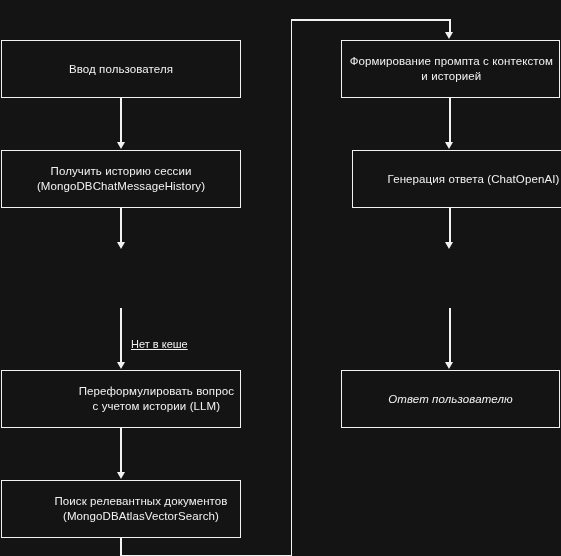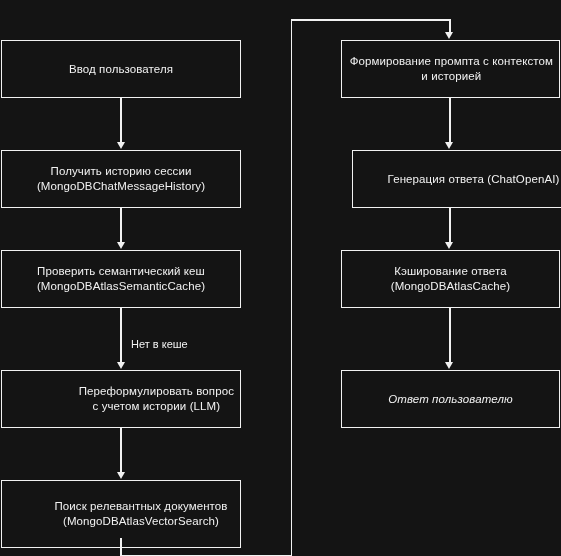--- a/index.html
+++ b/index.html
@@ -49,64 +49,57 @@
     border-right: 4.5px solid transparent;
     border-top: 7px solid #f2f2f2;
   }
   .edge-label {
     position: absolute;
     color: #f2f2f2;
     font-size: 11px;
     line-height: 13px;
     font-family: "Liberation Sans", sans-serif;
     white-space: nowrap;
+    text-decoration: underline;
   }
 </style>
 </head>
 <body>
 
 <div id="canvas">
 
   <div class="node" style="left:1px; top:28px; width:240px; height:58px;">
     <span class="node-label">Ввод пользователя</span>
   </div>
 
   <div class="node" style="left:1px; top:138px; width:240px; height:58px;align-items:center;">
     <span class="node-label">Получить историю сессии
 (MongoDBChatMessageHistory)</span>
   </div>
 
-  <div class="node" style="left:1px; top:238px; width:240px; height:58px;">
-    <span class="node-label">Проверить семантический кеш
-(MongoDBAtlasSemanticCache)</span>
-  </div>
 
   <div class="node" style="left:1px; top:358px; width:240px; height:58px;justify-content:flex-end;">
     <span class="node-label">Переформулировать вопрос
 с учетом истории (LLM)</span>
   </div>
 
-  <div class="node" style="left:1px; top:468px; width:240px; height:68px;padding-left:40px;">
+  <div class="node" style="left:1px; top:468px; width:240px; height:58px;padding-left:40px;">
     <span class="node-label">Поиск релевантных документов
 (MongoDBAtlasVectorSearch)</span>
   </div>
 
   <div class="node" style="left:341px; top:28px; width:219px; height:58px;justify-content:flex-end;">
     <span class="node-label">Формирование промпта с контекстом
 и историей</span>
   </div>
 
   <div class="node" style="left:352px; top:138px; width:219px; height:58px;padding-left:24px;">
     <span class="node-label">Генерация ответа (ChatOpenAI)</span>
   </div>
 
-  <div class="node" style="left:341px; top:238px; width:219px; height:58px;">
-    <span class="node-label">Кэширование ответа
-(MongoDBAtlasCache)</span>
-  </div>
 
   <div class="node" style="left:341px; top:358px; width:219px; height:58px;font-style:italic;">
     <span class="node-label">Ответ пользователю</span>
   </div>
 
   <div class="edge-line v-line" style="left:120.2px; top:86px; height:45px;"></div>
   <div class="arrowhead" style="left:116.5px; top:130px;"></div>
 
   <div class="edge-line v-line" style="left:120.2px; top:196px; height:35px;"></div>
   <div class="arrowhead" style="left:116.5px; top:230px;"></div>

